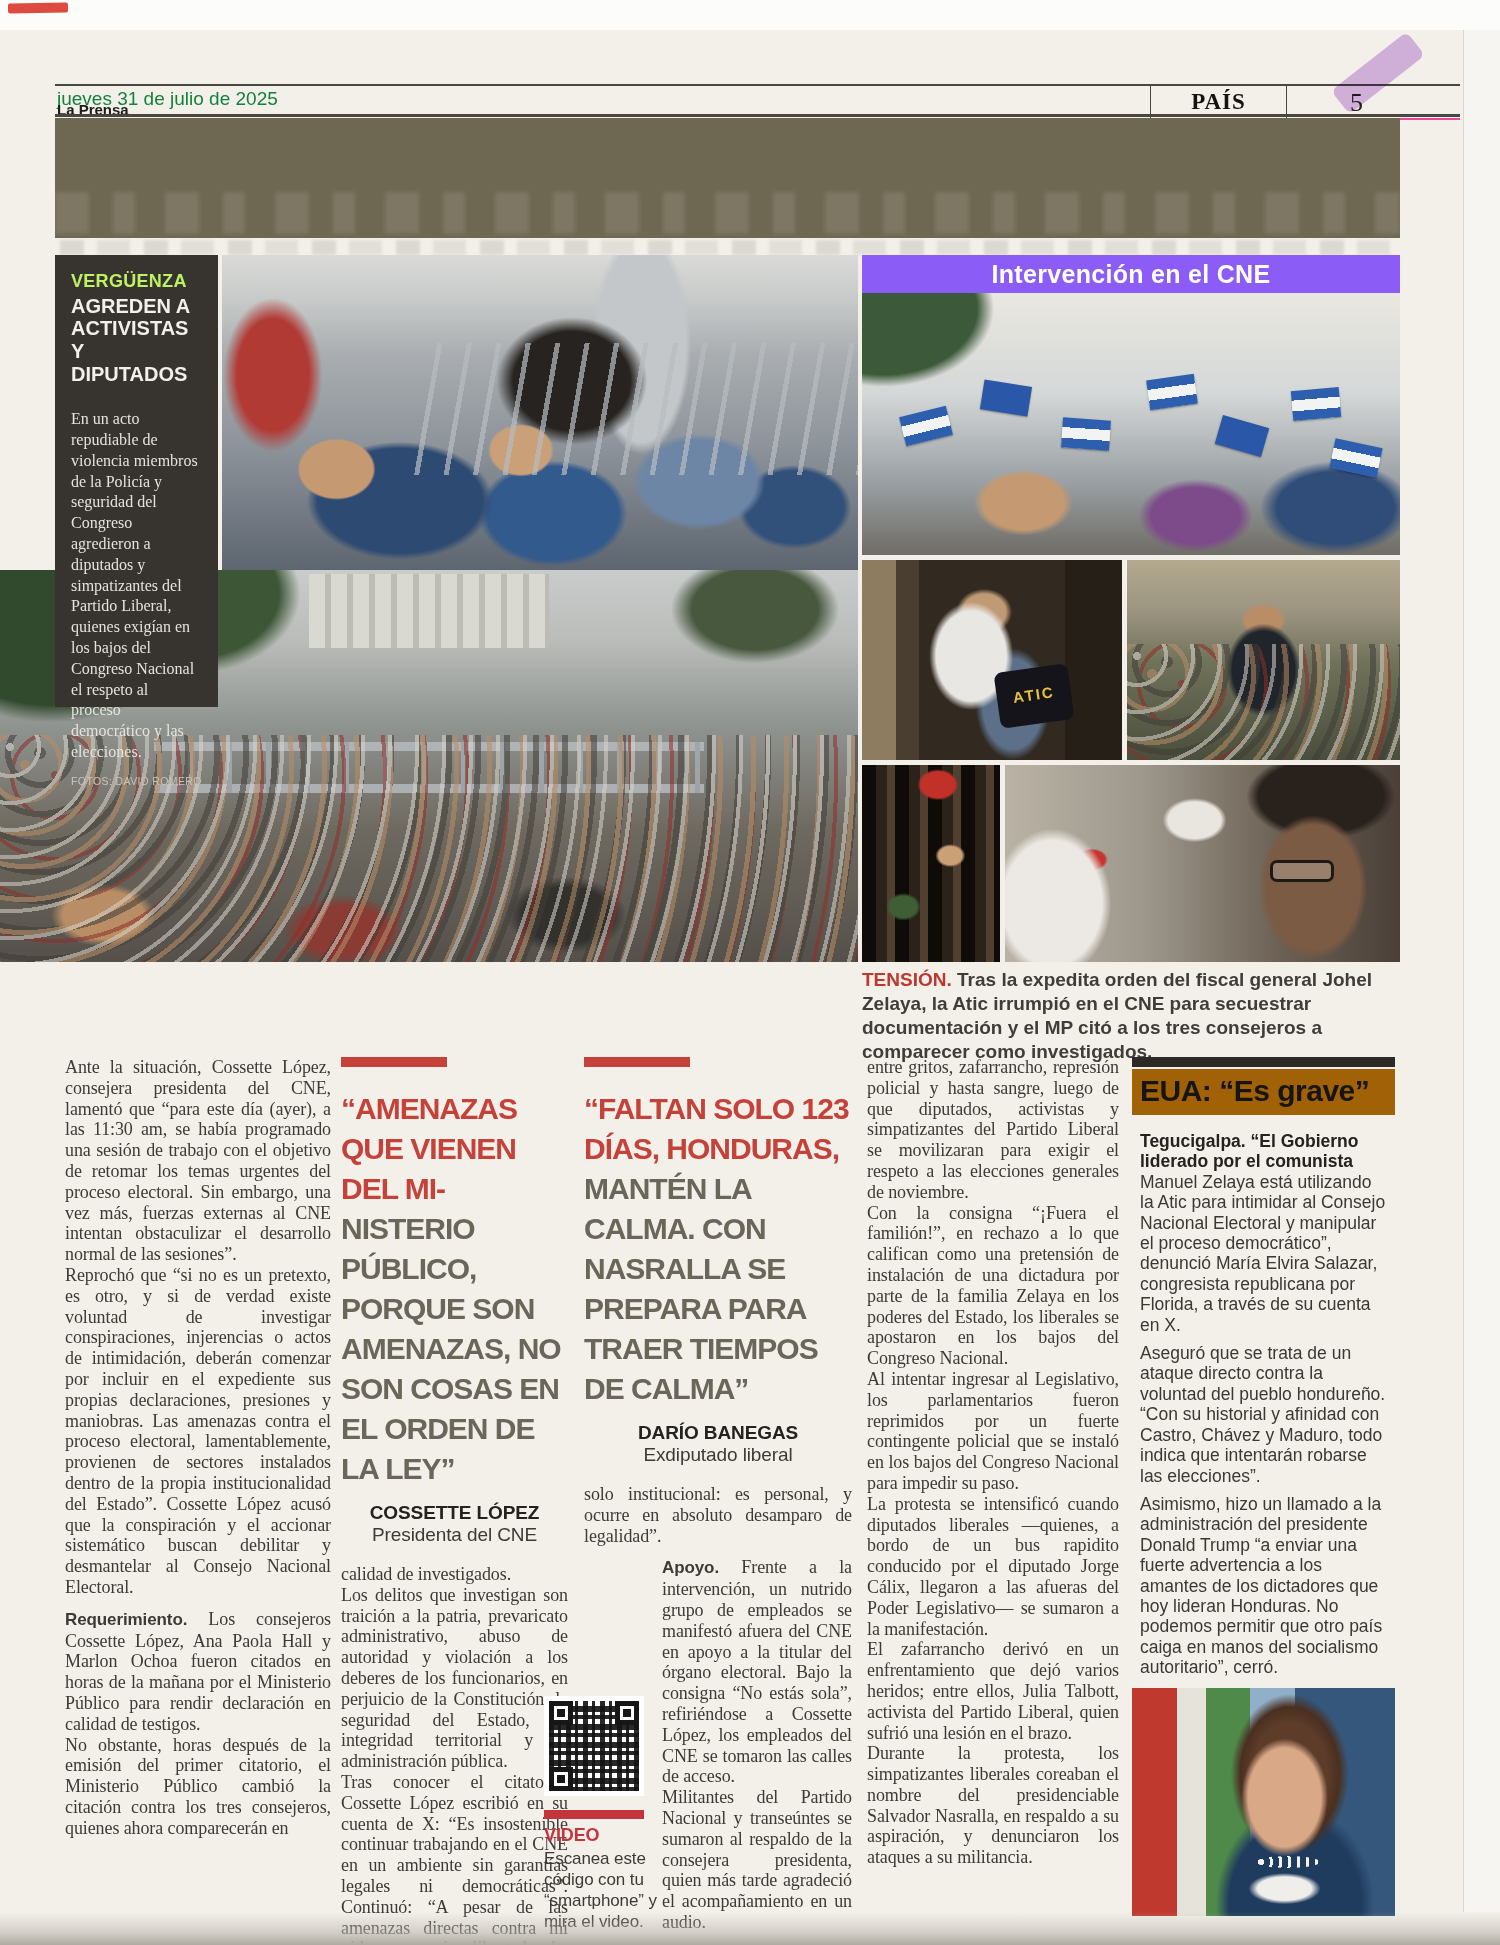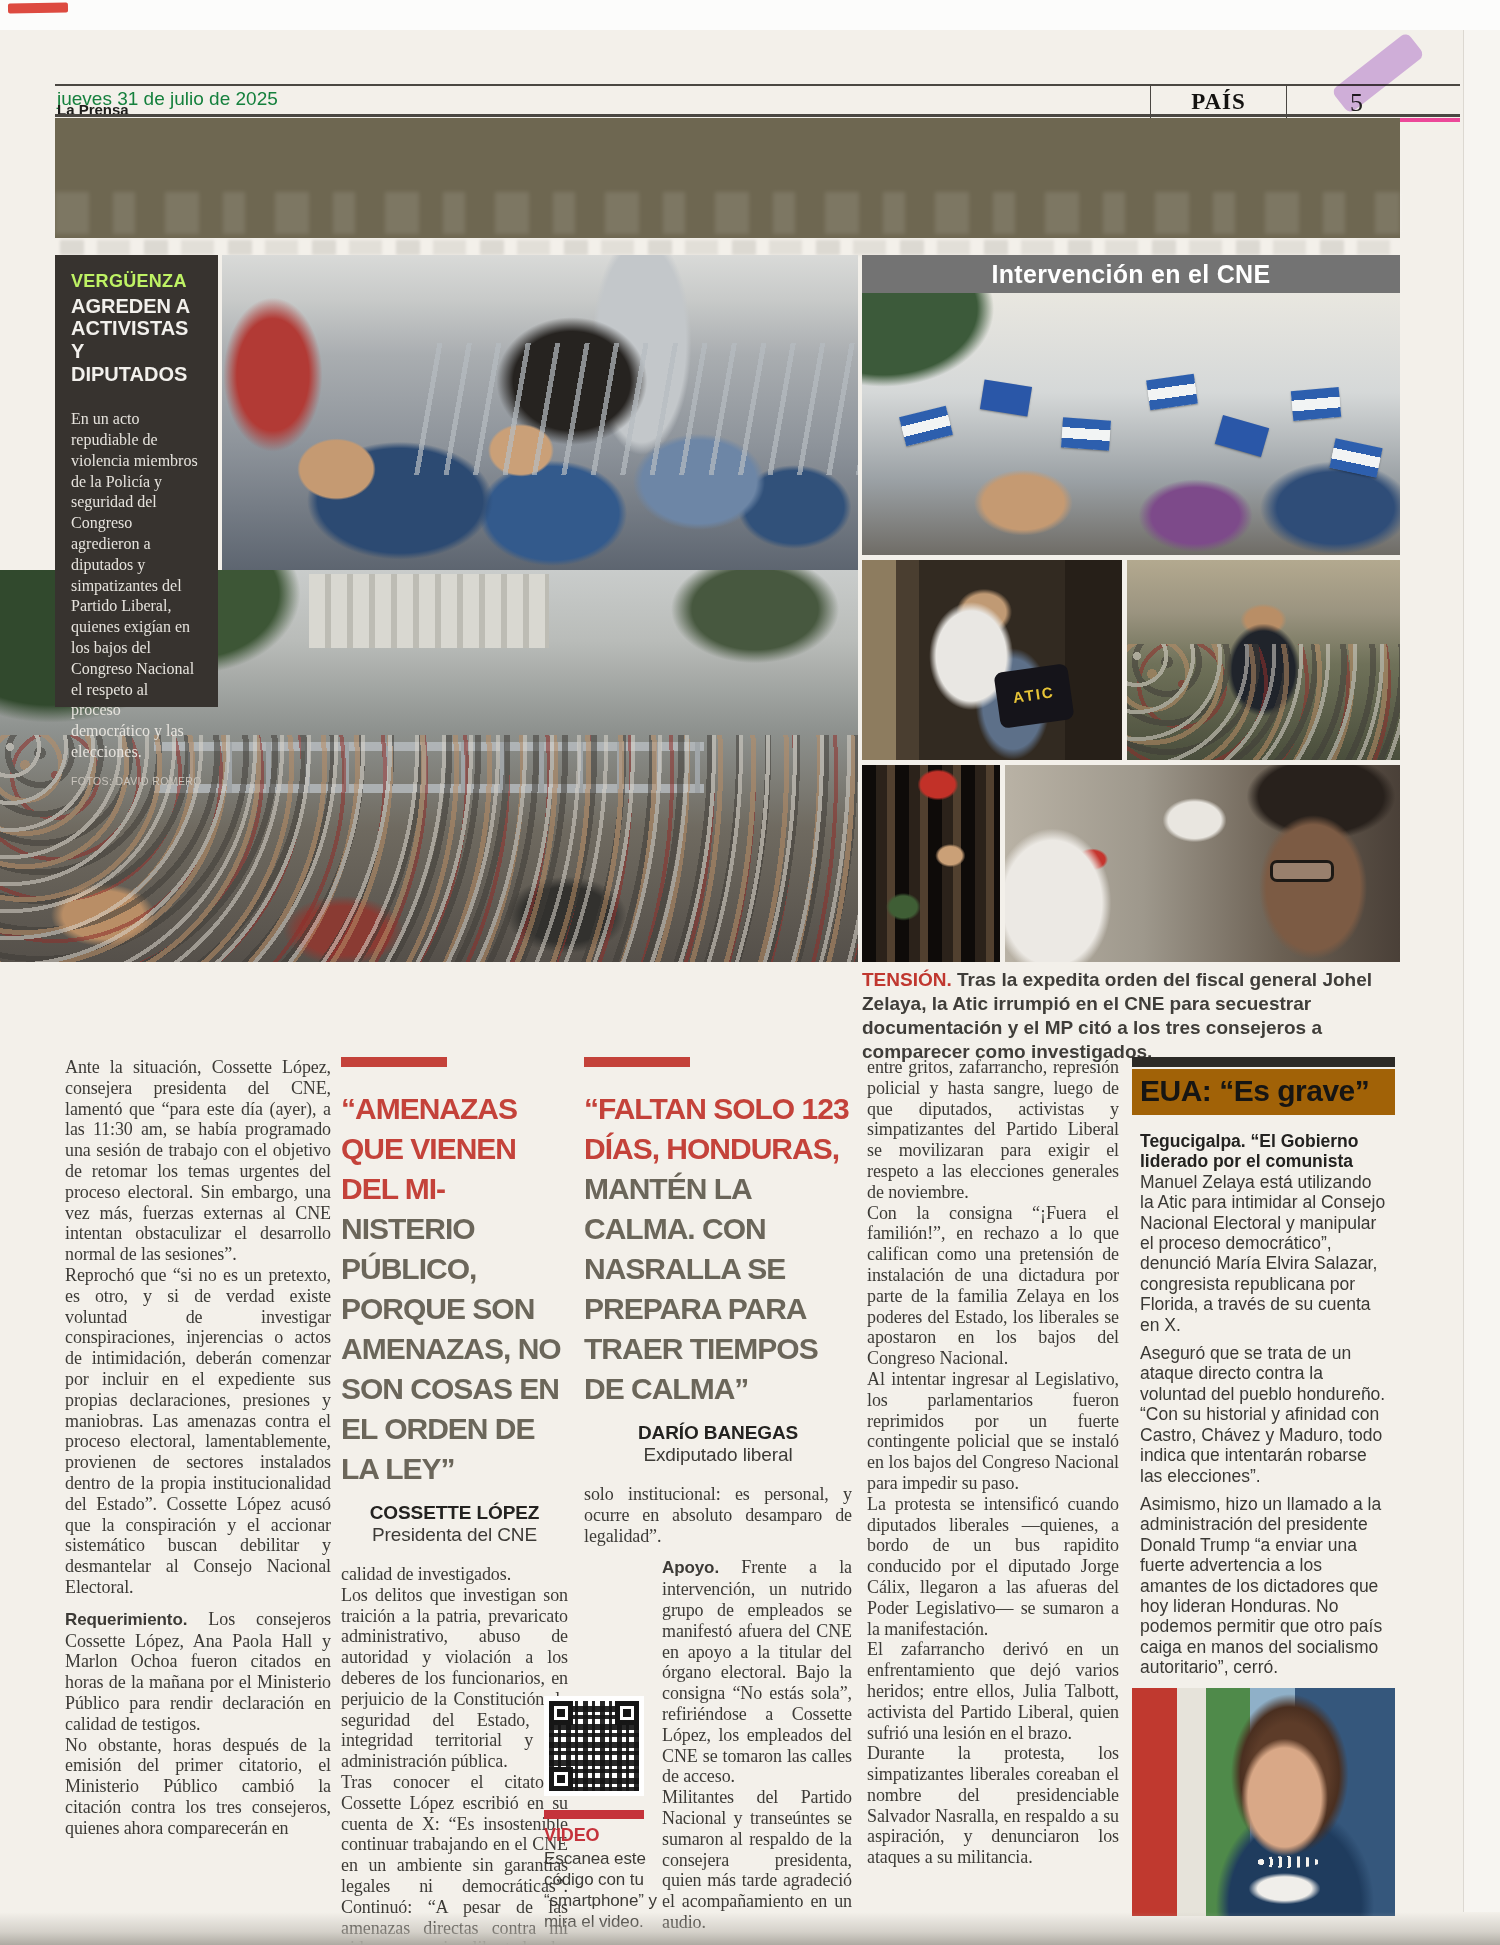--- a/index.html
+++ b/index.html
@@ -13,21 +13,21 @@
   .top-white{left:0;top:0;width:1500px;height:30px;background:#fcfcfb;}
   .red-dash{left:8px;top:3px;width:60px;height:10px;background:#dd4a40;border-radius:2px;transform:rotate(-1deg);}
   .bottom-shadow{left:0;top:1912px;width:1500px;height:33px;z-index:9;pointer-events:none;
     background:linear-gradient(180deg,rgba(200,196,188,0) 0%,rgba(187,183,175,.55) 60%,#aeaaa2 100%);}
   .right-edge{left:1463px;top:30px;width:37px;height:1882px;background:#f7f5f1;border-left:1px solid #dcd8d1;}
 
   
   .rule{background:#4a4742;height:2px;}
   .hdr-date{left:57px;top:88px;font-size:19px;color:#15803d;}
   .hdr-brand{left:57px;top:101px;font-size:15px;font-weight:bold;color:#1e1d1b;}
-  .pais-box{left:1150px;top:84px;width:310px;height:32px;border-top:2px solid #4a4742;border-bottom:4px solid #ec4899;}
+  .pais-box{left:1150px;top:84px;width:310px;height:32px;border-top:2px solid #4a4742;border-bottom:2px solid #ec4899;}
   .pais-cell{position:absolute;left:0;top:0;width:135px;height:100%;border-left:1.5px solid #4a4742;border-right:1.5px solid #4a4742;
     display:flex;align-items:center;justify-content:center;font-family:"Liberation Serif",serif;font-weight:bold;font-size:23px;letter-spacing:1px;color:#141311;}
   .page-num{position:absolute;left:200px;top:2px;font-size:26px;font-family:"Liberation Serif",serif;color:#232220;}
   .purple-mark{left:1330px;top:58px;width:96px;height:30px;background:#bc7fdc;opacity:.55;border-radius:7px;
     transform:rotate(-38deg);mix-blend-mode:multiply;z-index:4;}
 
   
   .olive-band{left:55px;top:118px;width:1345px;height:120px;background:#6e6751;}
   .olive-band::after{content:"";position:absolute;left:0;bottom:4px;width:100%;height:42px;opacity:.10;filter:blur(2px);
     background:repeating-linear-gradient(90deg,#fff 0 34px,transparent 34px 58px,#fff 58px 80px,transparent 80px 110px);}
@@ -103,21 +103,21 @@
   .ph-woman .glasses{position:absolute;left:67%;top:48%;width:58px;height:16px;border:3px solid #1d1915;border-radius:7px;background:rgba(240,238,232,.25);}
 
   
   .vg-box{left:55px;top:255px;width:163px;height:452px;background:#37332f;z-index:5;padding:17px 16px;box-sizing:border-box;}
   .vg-kicker{color:#bef264;font:bold 18px/1.1 "Liberation Sans",sans-serif;letter-spacing:.3px;}
   .vg-title{color:#f2f0ec;font:bold 20px/1.13 "Liberation Sans",sans-serif;margin-top:3px;}
   .vg-body{color:#e6e3dd;font:16px/20.8px "Liberation Serif",serif;margin-top:24px;}
   .vg-credit{color:#c9c4bc;font:10.5px "Liberation Sans",sans-serif;letter-spacing:.4px;margin-top:12px;}
 
   
-  .banner{left:862px;top:255px;width:538px;height:38px;background:#737373;display:flex;align-items:center;justify-content:center;}
+  .banner{left:862px;top:255px;width:538px;height:38px;background:#8b5cf6;display:flex;align-items:center;justify-content:center;}
   .banner span{color:#fff;font:bold 25px "Liberation Sans",sans-serif;letter-spacing:.3px;}
 
   
   .caption{left:862px;top:968px;width:540px;font:600 19px/24px "Liberation Sans",sans-serif;color:#3f3d39;}
   .caption b{color:#c0372f;font-weight:bold;}
 
   
   .col{position:absolute;top:1057px;font-size:18px;line-height:20.8px;text-align:justify;color:#3c3a36;letter-spacing:-.1px;}
   .col p{margin:0;}
   .col p.gap{margin-top:11px;}

